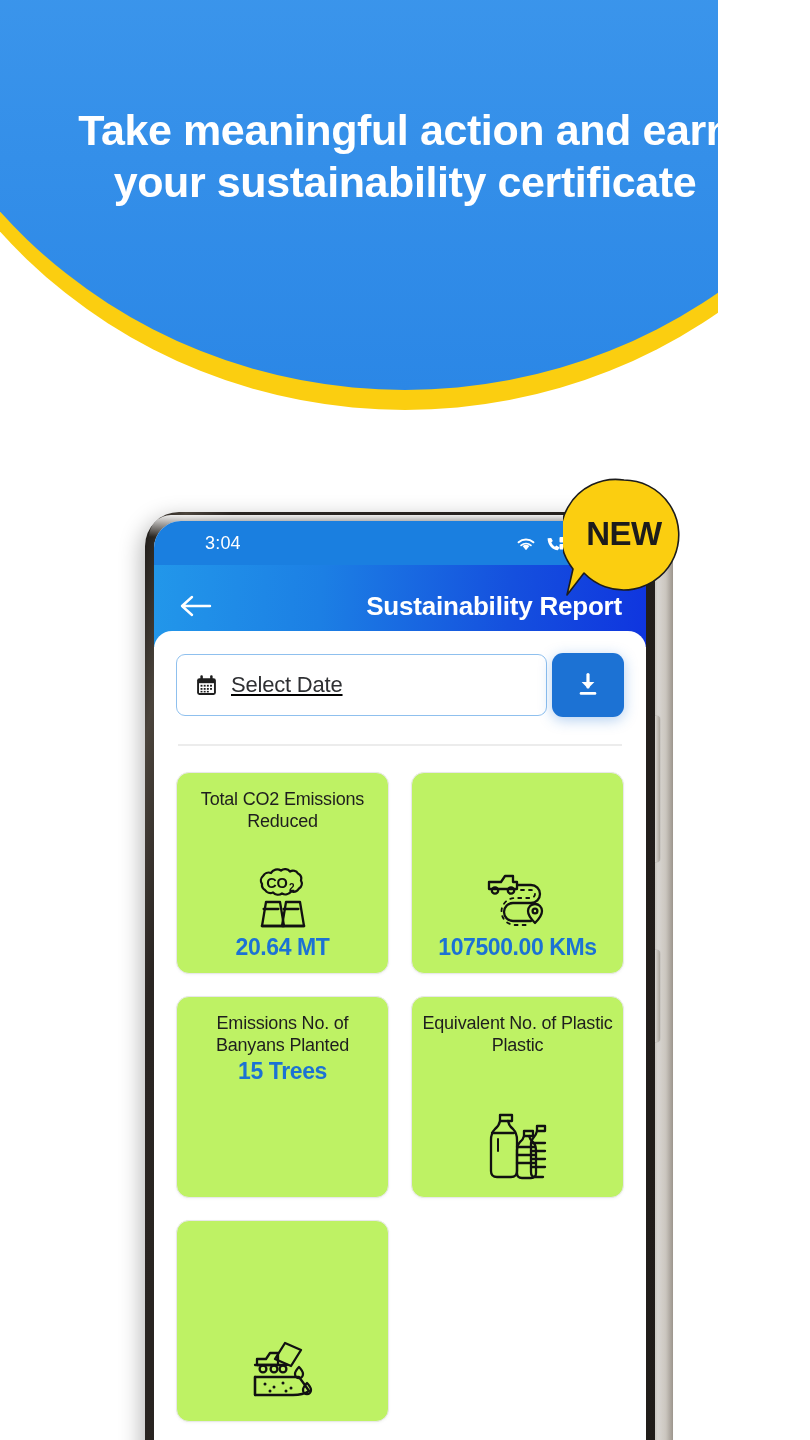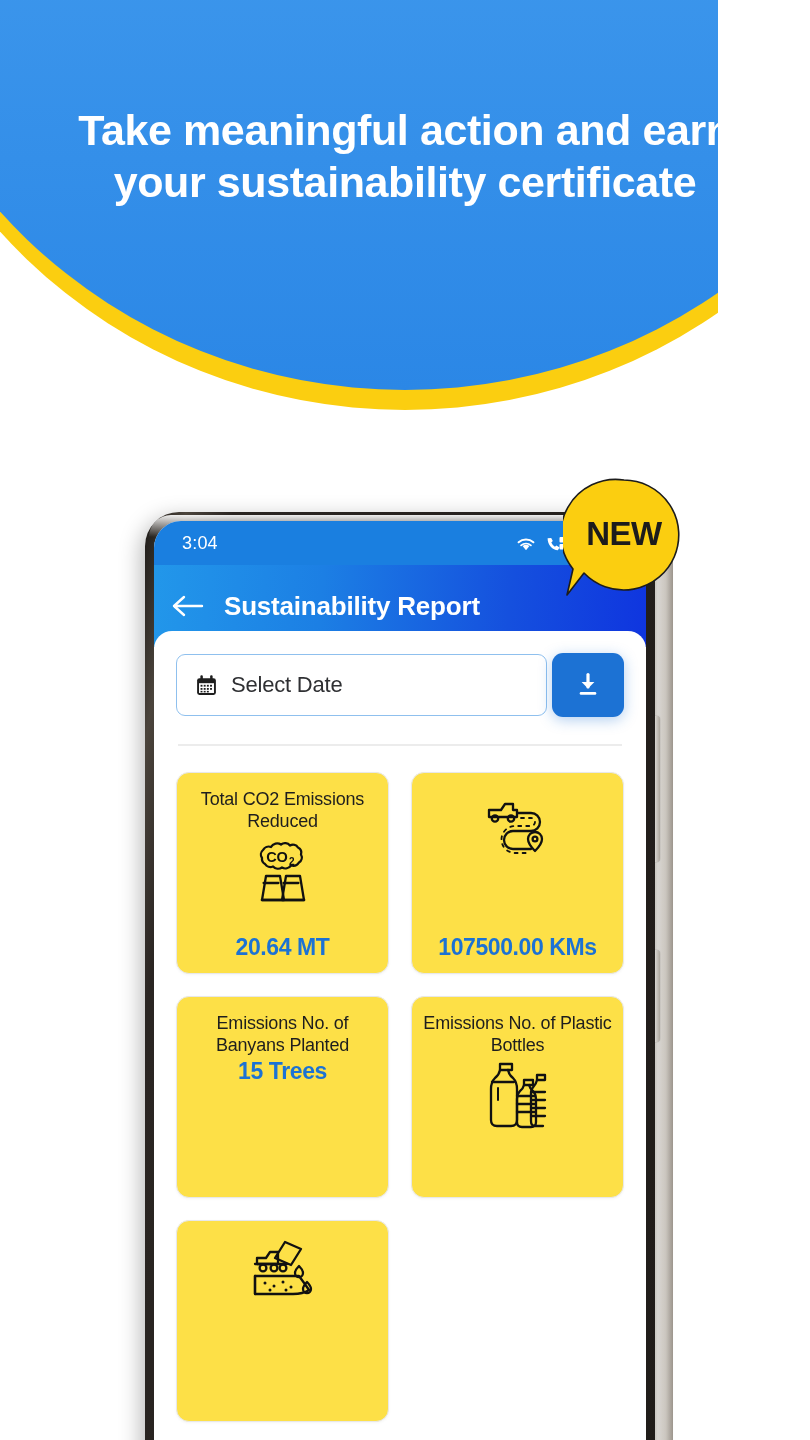--- a/index.html
+++ b/index.html
@@ -88,48 +88,49 @@
 
   
   .statusbar{
     height:44px;
     background:#1A7FE0;
     display:flex; align-items:center;
     justify-content:space-between;
     padding:0 22px 0 28px;
     color:#ffffff;
   }
-  .status-time{ font-size:18px; letter-spacing:.2px; }
+  .status-time{ font-size:18px; letter-spacing:.2px;margin-left:23px; }
   .status-icons{ display:flex; align-items:center; gap:9px; }
   .status-icons svg{ display:block; }
 
   
   .appbar{
     height:82px;
     background:linear-gradient(95deg,#2297EA 0%,#1C7FE4 34%,#1550DE 72%,#0F35DF 100%);
     display:flex; align-items:center;
-    padding:0 16px;
+    padding:0 24px;
     gap:20px;
+    justify-content:space-between;
   }
   .back-arrow{ width:34px; height:28px; flex:none; }
   .appbar-title{
     color:#ffffff; font-size:26px; font-weight:bold; letter-spacing:-0.2px;
   }
 
   
   .sheet{
     position:relative;
     margin-top:-16px;
     background:#ffffff;
     border-radius:18px 18px 0 0;
     min-height:830px;
     padding:22px 22px 0 22px;
   }
 
-  .daterow{ display:flex; align-items:center; gap:5px; }
+  .daterow{ display:flex; align-items:center; gap:5px;text-decoration:underline; }
   .date-field{
     flex:1;
     height:62px;
     border:1.6px solid #8FC0EE;
     border-radius:9px;
     display:flex; align-items:center;
     gap:13px;
     padding:0 18px;
   }
   .cal-icon{ width:23px; height:23px; flex:none; }
@@ -149,36 +150,36 @@
   }
 
   
   .cards{
     display:grid;
     grid-template-columns:1fr 1fr;
     gap:22px;
     padding-top:26px;
   }
   .card{
-    background:#fde047;
+    background:#bef264;
     border:1.3px solid #E8E8E8;
     border-radius:13px;
     height:202px;
     padding:15px 10px 12px 10px;
     display:flex; flex-direction:column; align-items:center;
     box-shadow:0 1px 3px rgba(0,0,0,.045);
   }
   .card-title{
     font-size:18px; color:#1E1E1E; text-align:center;
     line-height:1.26; letter-spacing:-0.2px;
     min-height:46px;
   }
   .card-icon{
     flex:1;
-    display:flex; align-items:flex-start; justify-content:center;
+    display:flex; align-items:flex-end; justify-content:center;
     width:100%;
   }
   .card-icon svg{ display:block; }
   .card-value{
     font-size:23px; font-weight:bold; color:#1C72D4;
     letter-spacing:-0.4px;
   }
 
   
   .new-badge{
@@ -330,21 +331,21 @@
             <div class="card-value">107500.00 KMs</div>
           </div>
 
           <div class="card">
             <div class="card-title">Emissions No. of Banyans Planted</div>
             <div class="card-value">15 Trees</div>
           </div>
 
 
           <div class="card">
-            <div class="card-title">Emissions No. of Plastic Bottles</div>
+            <div class="card-title">Equivalent No. of Plastic Plastic</div>
             <div class="card-icon">
               <svg width="80" height="76" viewBox="0 0 80 76">
                 <g fill="none" stroke="#111" stroke-width="2.3" stroke-linejoin="round" stroke-linecap="round">
                   <path d="M22 6 h12 v6 h-12 Z"></path>
                   <path d="M22 12 q-1 5-5 8 q-4 4-4 11 v31 q0 6 6 6 h14 q6 0 6-6 V31 q0-7-4-11 q-4-3-5-8"></path>
                   <path d="M14 24 h22"></path>
                   <path d="M20 30 v12" stroke-width="2"></path>
                   <path d="M46 22 h9 v5 h-9 Z"></path>
                   <path d="M46 27 q-1 4-4 6 q-3 3-3 8 v23 q0 5 5 5 h9 q5 0 5-5 V41 q0-5-3-8 q-3-2-4-6"></path>
                   <path d="M39 38 h18"></path>

